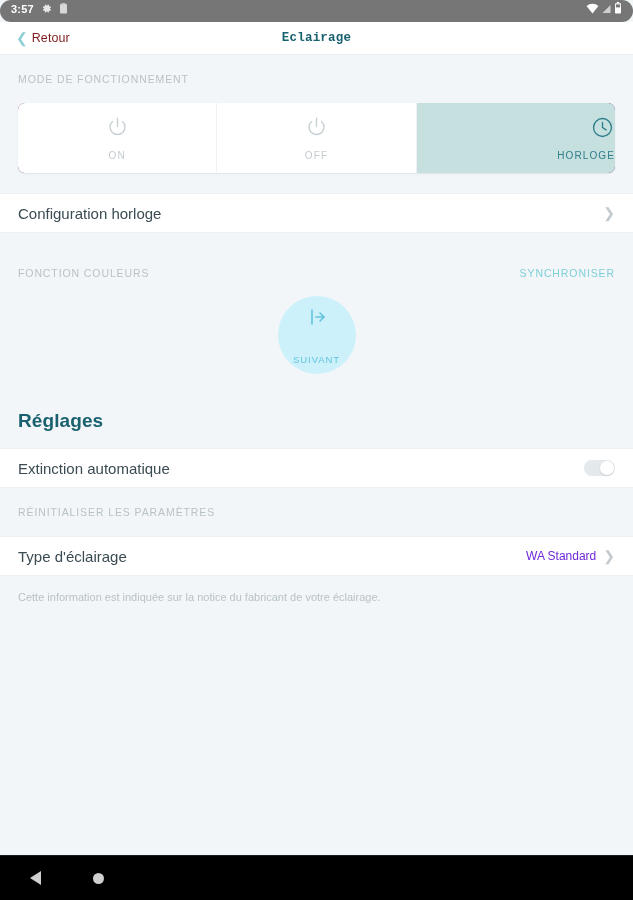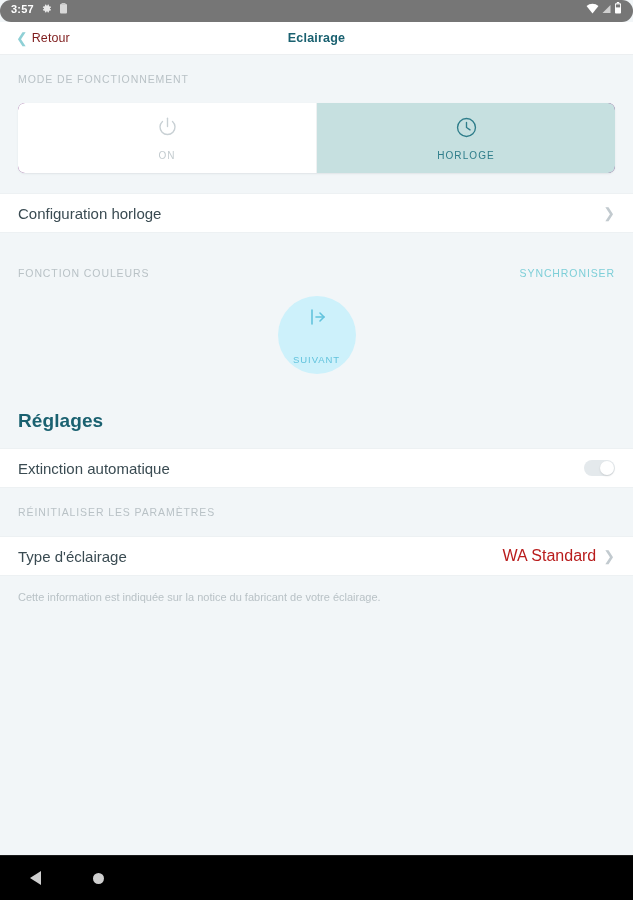--- a/index.html
+++ b/index.html
@@ -88,20 +88,21 @@
   .header-title {
     position: absolute;
     left: 0;
     right: 0;
     text-align: center;
     font-size: 12.5px;
     font-weight: bold;
     color: #1a6170;
     letter-spacing: 0.2px;
     pointer-events: none;
+    font-family: Liberation Mono, monospace;
   }
 
   
   .content {
     flex: 1 1 auto;
     overflow: hidden;
     background: #f2f6f8;
   }
 
   .section-label {
@@ -147,21 +148,21 @@
     height: 70px;
     background: #ffffff;
     display: flex;
     flex-direction: column;
     align-items: center;
     justify-content: center;
     gap: 6px;
     cursor: pointer;
     border-right: 1px solid #eef1f2;
   }
-  .segment:last-child { border-right: none; }
+  .segment:last-child { border-right: none; align-items: flex-end; }
   .segment.selected {
     background: #c6e0e0;
   }
   .segment .seg-label {
     font-size: 10px;
     letter-spacing: 1.1px;
     color: #c3cbcf;
     text-transform: uppercase;
   }
   .segment.selected .seg-label {
@@ -184,22 +185,22 @@
     font-size: 15px;
     color: #3a4b52;
   }
   .row-right {
     margin-left: auto;
     display: flex;
     align-items: center;
     gap: 7px;
   }
   .row-value {
-    font-size: 16px;
-    color: #b91c1c;
+    font-size: 12px;
+    color: #6d28d9;
   }
   .chev {
     font-size: 14px;
     color: #c2cacf;
     line-height: 1;
     font-weight: 300;
   }
 
   
   .next-wrap {
@@ -352,20 +353,29 @@
       <div class="segment">
         <span class="seg-icon">
           <svg width="25" height="25" viewBox="0 0 24 24" fill="none" stroke="#c8d0d4" stroke-width="1.3" stroke-linecap="round">
             <path d="M12 3v8"></path>
             <path d="M7.2 6.2a7.2 7.2 0 109.6 0"></path>
           </svg>
         </span>
         <span class="seg-label">ON</span>
       </div>
 
+      <div class="segment">
+        <span class="seg-icon">
+          <svg width="25" height="25" viewBox="0 0 24 24" fill="none" stroke="#c8d0d4" stroke-width="1.3" stroke-linecap="round">
+            <path d="M12 3v8"></path>
+            <path d="M7.2 6.2a7.2 7.2 0 109.6 0"></path>
+          </svg>
+        </span>
+        <span class="seg-label">OFF</span>
+      </div>
 
       <div class="segment selected">
         <span class="seg-icon">
           <svg width="25" height="25" viewBox="0 0 24 24" fill="none" stroke="#2e7d8a" stroke-width="1.3" stroke-linecap="round">
             <circle cx="12" cy="12" r="8.6"></circle>
             <path d="M12 7.2V12l3.4 2.3"></path>
           </svg>
         </span>
         <span class="seg-label">HORLOGE</span>
       </div>

